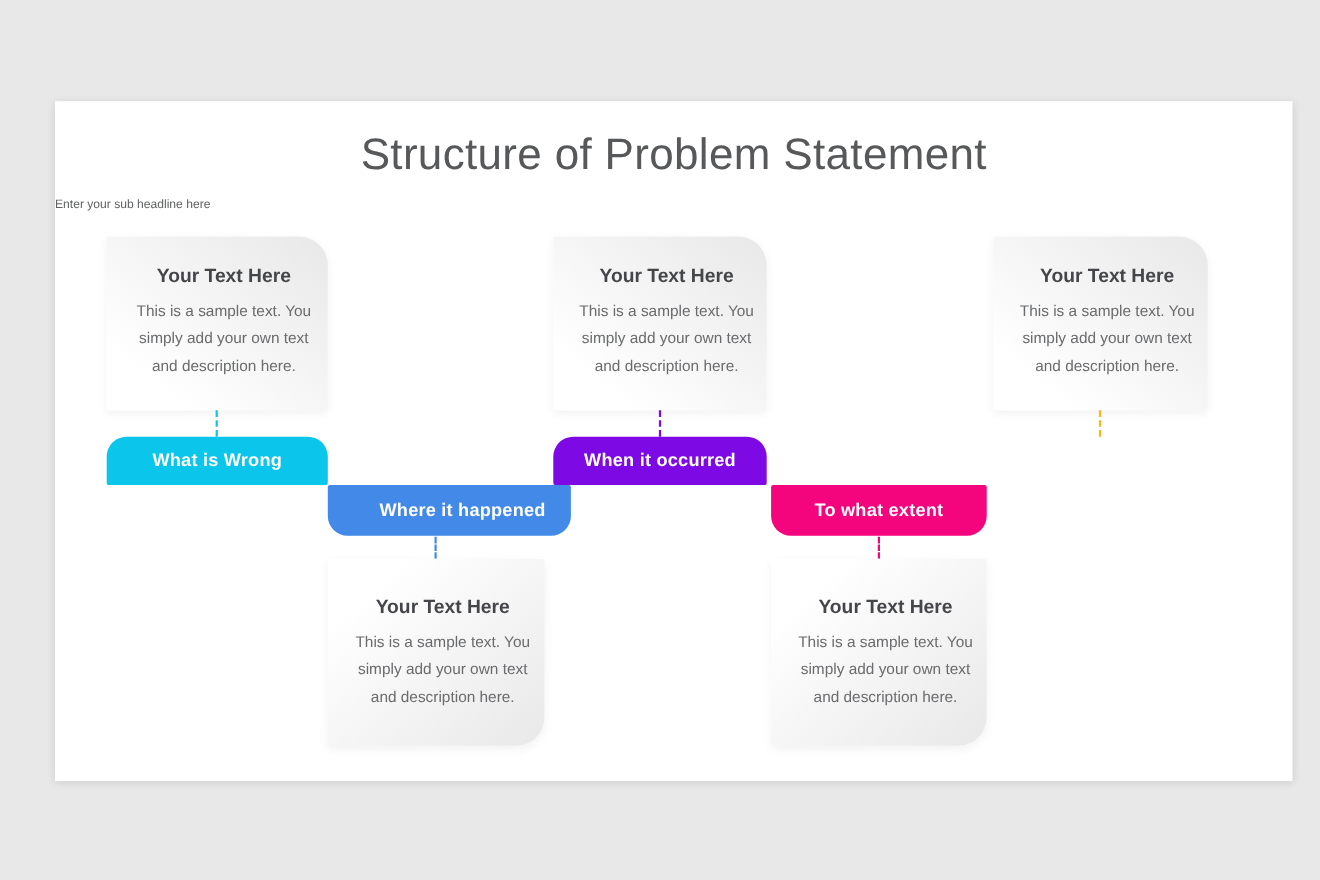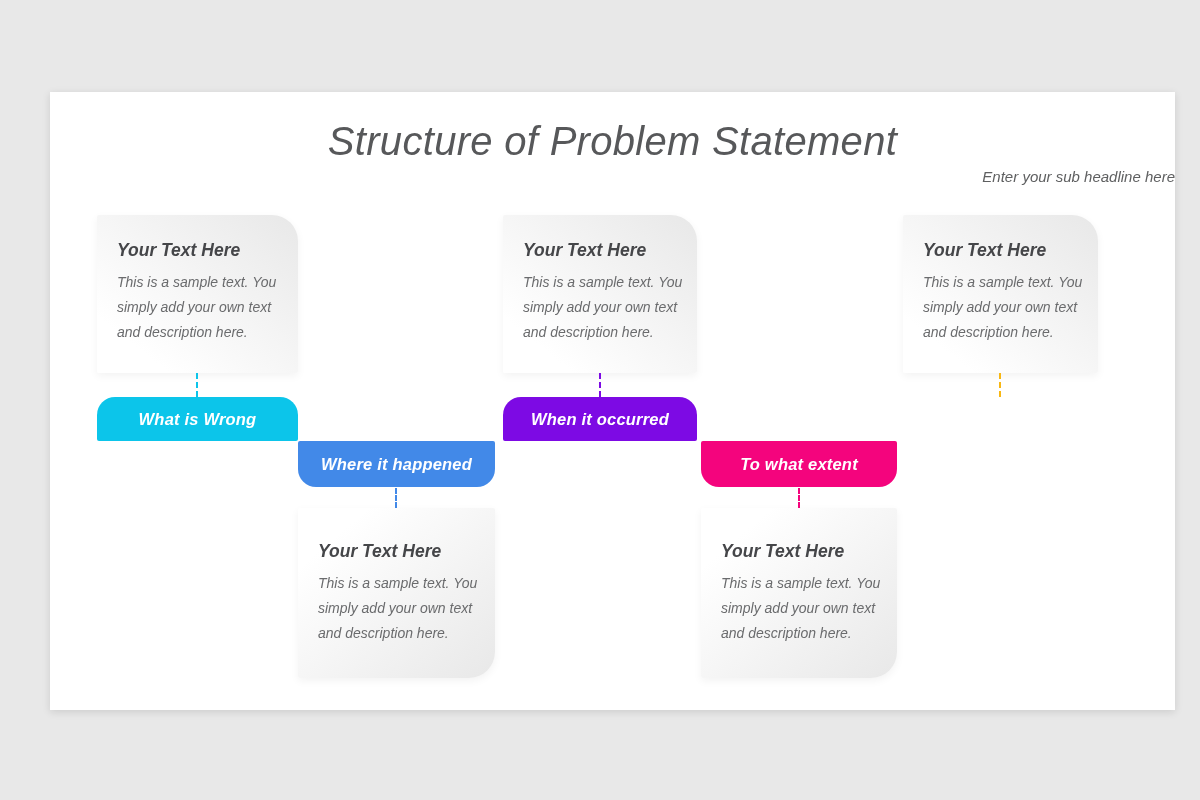--- a/index.html
+++ b/index.html
@@ -6,45 +6,45 @@
   body{
     width:1200px;height:800px;
     background:#e8e8e8;
     font-family:"Liberation Sans","DejaVu Sans",sans-serif;
     overflow:hidden;position:relative;
   }
   .slide{
     position:absolute;left:50px;top:92px;width:1125px;height:618px;
     background:#ffffff;
     box-shadow:0 2px 8px rgba(0,0,0,0.12);
-    font-style:italic;
   }
   .title{
     margin:0;padding-top:26px;
     text-align:center;
     font-size:40px;line-height:46px;font-weight:400;
     color:#57585a;letter-spacing:0.3px;
   }
   .subtitle{
-    margin:4px 0 0;
-    text-align:right;
-    font-size:15px;font-weight:400;color:#5f6061;
+    margin:16px 0 0;
+    text-align:left;
+    font-size:11px;font-weight:400;color:#5f6061;
   }
   
   .x1{left:47px;width:201px;}
-  .x2{left:248px;width:197px;}
+  .x2{left:248px;width:197px;padding-left:24px;}
   .x3{left:453px;width:194px;}
   .x4{left:651px;width:196px;}
   .x5{left:853px;width:195px;}
   
   .card{
     position:absolute;
     box-sizing:border-box;
     padding:25px 8px 0 20px;
     box-shadow:0 3px 9px rgba(0,0,0,0.05);
+    text-align:center;
   }
   .card-top{
     top:123px;height:158px;
     background:linear-gradient(to top right,#ffffff 18%,#e8e8e8 100%);
     border-radius:2px 26px 2px 2px;
   }
   .card-bottom{
     top:416px;height:170px;
     padding-top:33px;
     background:linear-gradient(to bottom right,#ffffff 18%,#e8e8e8 100%);

